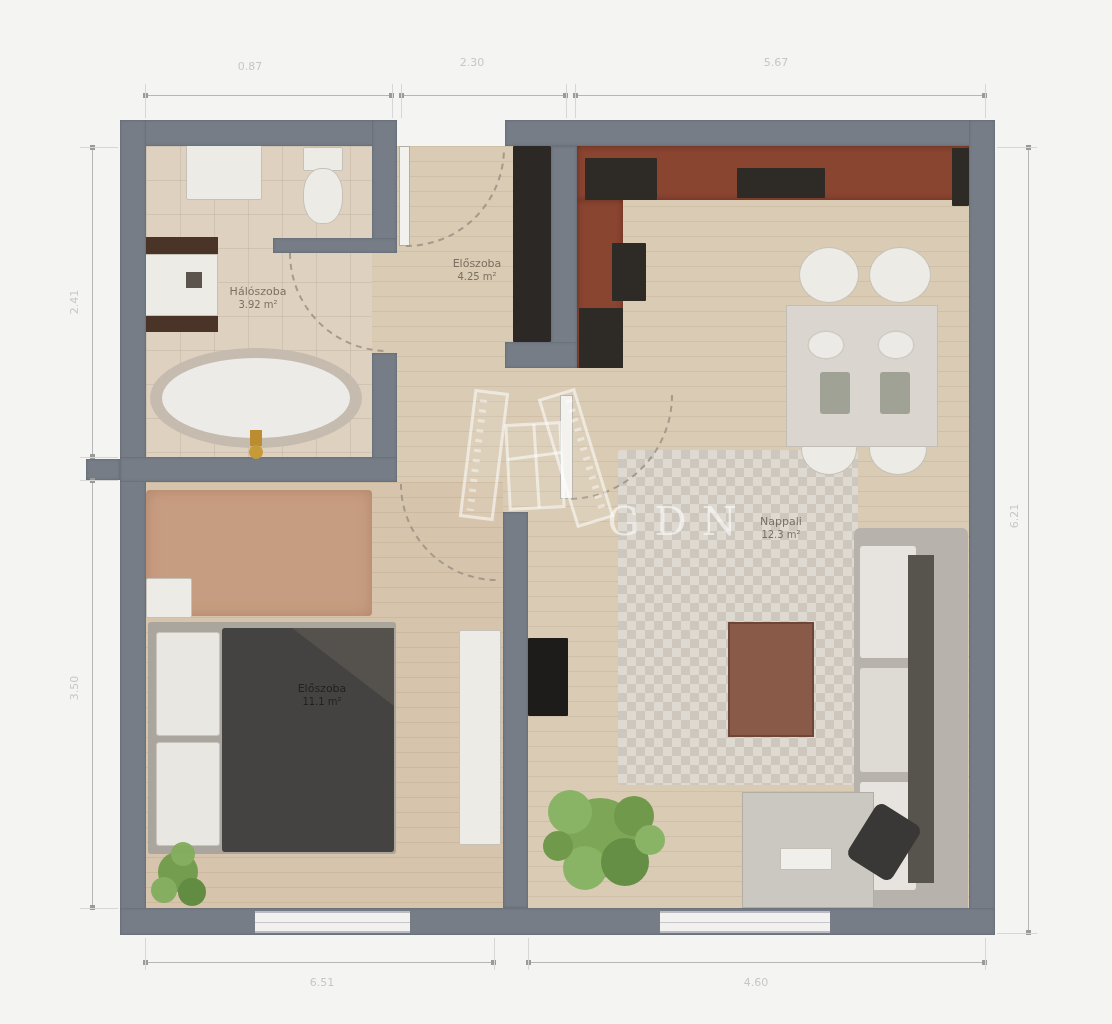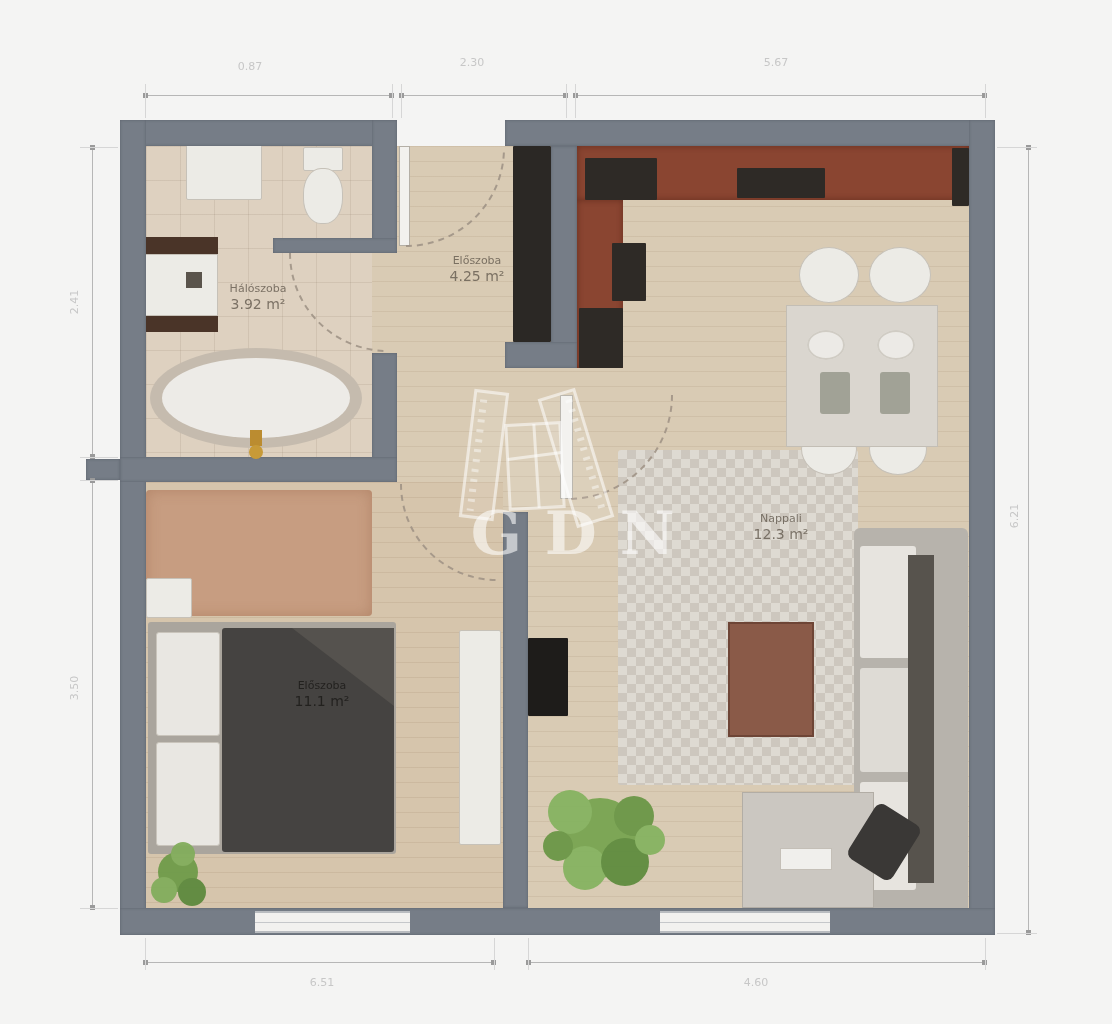--- a/index.html
+++ b/index.html
@@ -27,32 +27,32 @@
   .window{background:#f2f1ef;border-top:2px solid #b9bcc0;border-bottom:2px solid #b9bcc0;box-sizing:border-box;}
   .window::after{content:"";position:absolute;left:0;right:0;top:50%;height:1px;background:#c5c7ca;}
 
   
   .white-box{background:#ecebe6;border:1px solid #c6c1b8;box-sizing:border-box;border-radius:2px;}
   .kitchen{background:#8a4531;box-shadow:inset 0 0 6px rgba(60,20,10,.45);}
   .appliance{background:#2e2a26;border-radius:1px;}
   .leaf{background:#f2f1ee;border:1px solid #b4afa6;box-sizing:border-box;}
   .room-label{color:rgba(95,86,74,.78);text-align:center;line-height:1.25;transform:translate(-50%,-50%);}
   .room-label .nm{font-size:11px;}
-  .room-label .ar{font-size:14px;}
+  .room-label .ar{font-size:10px;}
 
   
   .dline{background:#b6b6b6;}
   .wit{background:#d6d6d6;}
   .dsq{width:5px;height:5px;background:#9a9a9a;}
   .dlabel{color:#c7c7c7;font-size:11px;transform:translate(-50%,-50%);white-space:nowrap;}
   .dlabel.v{transform:translate(-50%,-50%) rotate(-90deg);}
 
   
-  .wm-text{left:448px;top:498px;width:304px;text-align:left;
-    font-family:"DejaVu Serif",serif;font-size:60px;font-weight:700;
+  .wm-text{left:448px;top:498px;width:304px;text-align:right;
+    font-family:"DejaVu Serif",serif;font-size:40px;font-weight:400;
     color:rgba(255,255,255,.58);letter-spacing:.38em;text-indent:.38em;}
   svg.overlay{position:absolute;left:0;top:0;pointer-events:none;}
 </style>
 </head>
 <body>
 
 <div class="canvas">
  <div class="soft">
 
   <div class="abs floor-wood" style="left:146px;top:146px;width:823px;height:762px;"></div>

